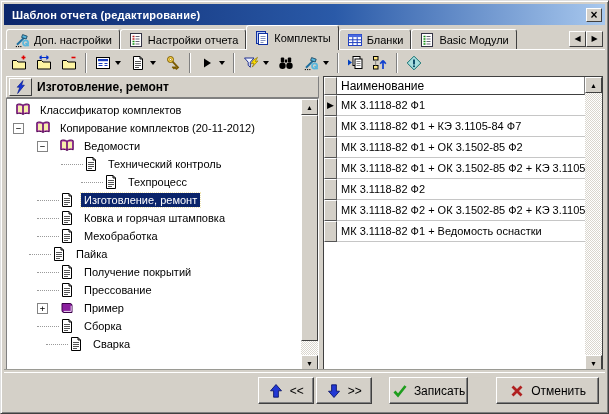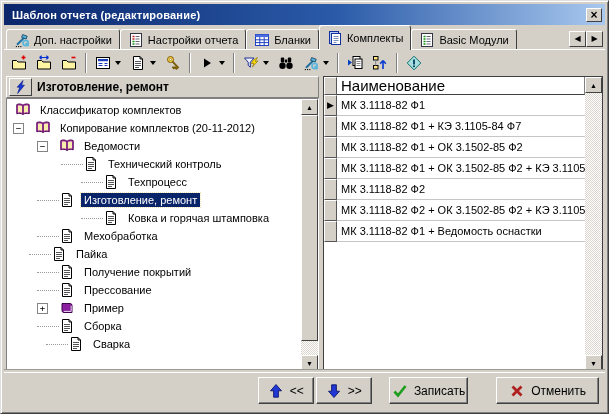--- a/index.html
+++ b/index.html
@@ -53,21 +53,21 @@
   .tree-icon{margin-right:6px}
   .tree-label{padding:1px 3px;font-size:11px}
   .tree-label.sel{background:#0a246a;color:#fff;outline:1px dotted #f0e6b4}
   
   .right-panel{flex:1;display:flex;min-width:0;border:1px solid #404040;background:#fff;margin-left:4px}
   .grid{flex:1;display:flex;flex-direction:column;min-width:0;background:#fff}
   .grid-header{height:18px;flex:0 0 18px;display:flex}
   .gutter{width:13px;flex:0 0 13px;background:#d4d0c8;border-top:1px solid #fff;border-left:1px solid #fff;
     border-right:1px solid #555;border-bottom:1px solid #555;display:flex;align-items:center;justify-content:center}
   .head-cell{flex:1;background:#fff;border-bottom:1px solid #404040;border-right:1px solid #808080;
-    display:flex;align-items:center;padding-left:4px;font-size:15px;white-space:nowrap;overflow:hidden}
+    display:flex;align-items:center;padding-left:4px;font-size:12px;white-space:nowrap;overflow:hidden}
   .grid-row{height:21px;flex:0 0 21px;display:flex}
   .cell{flex:1;background:#fff;border-bottom:1px solid #c6c6c6;display:flex;align-items:center;
     padding-left:4px;font-size:11px;white-space:nowrap;overflow:hidden}
   .marker{font-size:9px;line-height:1}
   
   .sb{width:17px;flex:0 0 17px;display:flex;flex-direction:column;background:#f2f0ec;
     background-image:conic-gradient(#fff 25%,#dad6ce 0 50%,#fff 0 75%,#dad6ce 0);background-size:2px 2px}
   .sb-btn{height:16px;flex:0 0 16px;background:#d4d0c8;border-top:1px solid #fff;border-left:1px solid #fff;
     border-right:1px solid #404040;border-bottom:1px solid #404040;display:flex;align-items:center;justify-content:center;
     font-size:7px;line-height:1;color:#000}
@@ -114,40 +114,40 @@
         <span class="icon">
           <svg width="16" height="16" viewBox="0 0 16 16">
             <rect x="2.5" y="1.5" width="11" height="13" fill="#fff" stroke="#334"></rect>
             <path d="M4.5 4.5h2 M4.5 7h2" stroke="#c02020" stroke-width="1.4"></path>
             <path d="M4.5 9.5h2 M4.5 12h2" stroke="#109010" stroke-width="1.4"></path>
             <path d="M7.5 4.5h4 M7.5 7h4 M7.5 9.5h4 M7.5 12h4" stroke="#667"></path>
           </svg>
         </span>
         <span class="tab-label">Настройки отчета</span>
       </div>
+      <div class="tab active">
+        <span class="icon">
+          <svg width="16" height="16" viewBox="0 0 16 16">
+            <rect x="2.5" y="1.5" width="9" height="12" fill="#b8ccf4" stroke="#1030a0"></rect>
+            <rect x="4.5" y="3.5" width="9" height="11" fill="#fff" stroke="#1030a0"></rect>
+            <path d="M6.5 6.5h5 M6.5 8.5h5 M6.5 10.5h5 M6.5 12.5h3" stroke="#8090c0"></path>
+          </svg>
+        </span>
+        <span class="tab-label">Комплекты</span>
+      </div>
       <div class="tab">
         <span class="icon">
           <svg width="16" height="16" viewBox="0 0 16 16">
             <rect x="1.5" y="2.5" width="13" height="11" fill="#fff" stroke="#2040c0"></rect>
             <rect x="1.5" y="2.5" width="13" height="2.6" fill="#4a6ae0"></rect>
             <path d="M1.5 7.8h13 M1.5 10.6h13 M5.8 5.1v8.4 M10.2 5.1v8.4" stroke="#2040c0"></path>
           </svg>
         </span>
         <span class="tab-label">Бланки</span>
       </div>
-      <div class="tab active">
-        <span class="icon">
-          <svg width="16" height="16" viewBox="0 0 16 16">
-            <rect x="2.5" y="1.5" width="9" height="12" fill="#b8ccf4" stroke="#1030a0"></rect>
-            <rect x="4.5" y="3.5" width="9" height="11" fill="#fff" stroke="#1030a0"></rect>
-            <path d="M6.5 6.5h5 M6.5 8.5h5 M6.5 10.5h5 M6.5 12.5h3" stroke="#8090c0"></path>
-          </svg>
-        </span>
-        <span class="tab-label">Комплекты</span>
-      </div>
       <div class="tab">
         <span class="icon">
           <svg width="16" height="16" viewBox="0 0 16 16">
             <rect x="2.5" y="1.5" width="11" height="13" fill="#fff" stroke="#334"></rect>
             <path d="M4.5 4.5h2 M4.5 7h2 M4.5 9.5h2 M4.5 12h2" stroke="#109010" stroke-width="1.4"></path>
             <path d="M7.5 4.5h4 M7.5 7h4 M7.5 9.5h4 M7.5 12h4" stroke="#667"></path>
           </svg>
         </span>
         <span class="tab-label">Basic Модули</span>
       </div>
@@ -366,21 +366,21 @@
                 <span class="dash"></span>
                 <span class="icon tree-icon">
                   <svg width="16" height="16" viewBox="0 0 16 16">
                     <path d="M3.5 1.5 h6.5 l2.5 2.5 v10.5 h-9 z" fill="#fff" stroke="#000"></path>
                     <path d="M10 1.5 v2.5 h2.5" fill="none" stroke="#000"></path>
                     <path d="M5 6.5h6 M5 8.5h6 M5 10.5h6 M5 12.5h4" stroke="#555"></path>
                   </svg>
                 </span>
                 <span class="tree-label sel">Изготовление, ремонт</span>
               </div>
-              <div class="tree-row" style="padding-left: 30px; margin-left: 44px;">
+              <div class="tree-row" style="padding-left: 30px;">
                 <span class="dash"></span>
                 <span class="icon tree-icon">
                   <svg width="16" height="16" viewBox="0 0 16 16">
                     <path d="M3.5 1.5 h6.5 l2.5 2.5 v10.5 h-9 z" fill="#fff" stroke="#000"></path>
                     <path d="M10 1.5 v2.5 h2.5" fill="none" stroke="#000"></path>
                     <path d="M5 6.5h6 M5 8.5h6 M5 10.5h6 M5 12.5h4" stroke="#555"></path>
                   </svg>
                 </span>
                 <span class="tree-label">Ковка и горячая штамповка</span>
               </div>

